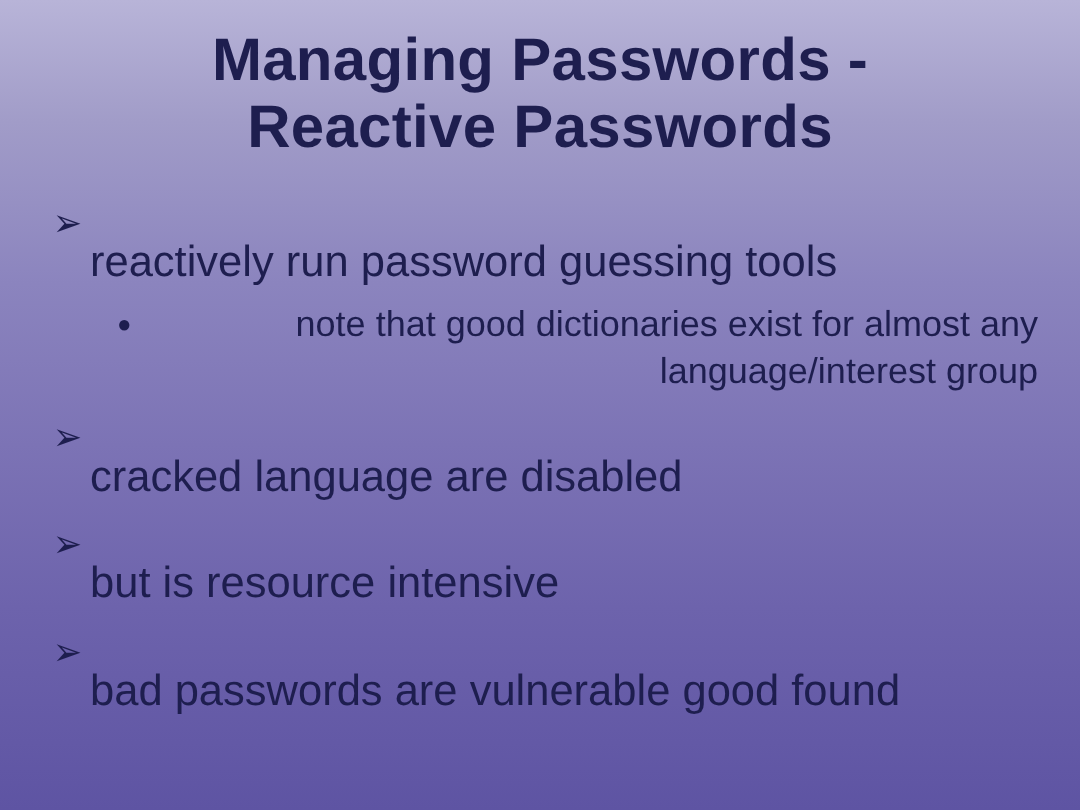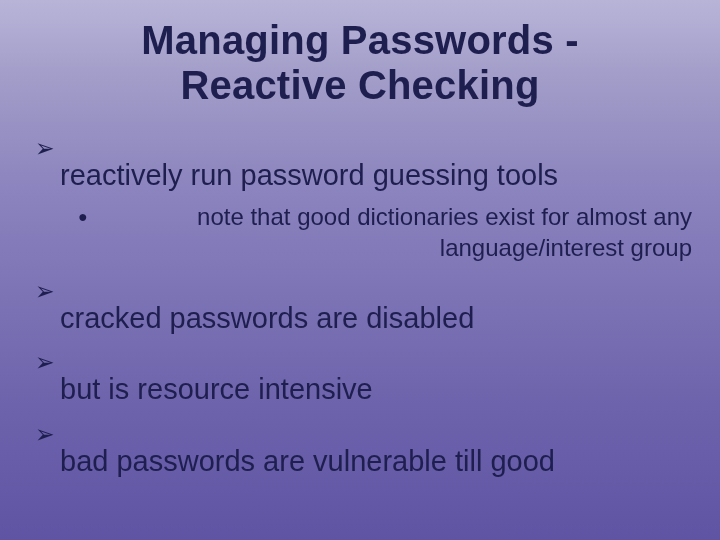--- a/index.html
+++ b/index.html
@@ -58,45 +58,45 @@
     transform: scaleX(0.9);
   }
 </style>
 </head>
 <body>
 
 <div class="slide">
 
   <div class="title">
     <span>Managing Passwords -</span><br>
-    <span>Reactive Checking</span>
+    <span>Reactive Passwords</span>
   </div>
 
   <div class="bullets">
 
     <div class="lvl1">
       <span class="arrow"><span class="arrow-glyph">➢</span></span>
       <span class="text">reactively run password guessing tools</span>
     </div>
 
     <div class="lvl2">
       <span class="dot"><span>●</span></span>
       <span class="text">note that good dictionaries exist for almost any language/interest group</span>
     </div>
 
     <div class="lvl1">
       <span class="arrow"><span class="arrow-glyph">➢</span></span>
-      <span class="text">cracked passwords are disabled</span>
+      <span class="text">cracked language are disabled</span>
     </div>
 
     <div class="lvl1">
       <span class="arrow"><span class="arrow-glyph">➢</span></span>
       <span class="text">but is resource intensive</span>
     </div>
 
     <div class="lvl1">
       <span class="arrow"><span class="arrow-glyph">➢</span></span>
-      <span class="text">bad passwords are vulnerable till good</span>
+      <span class="text">bad passwords are vulnerable good found</span>
     </div>
 
   </div>
 
 </div>
 
 </body></html>

